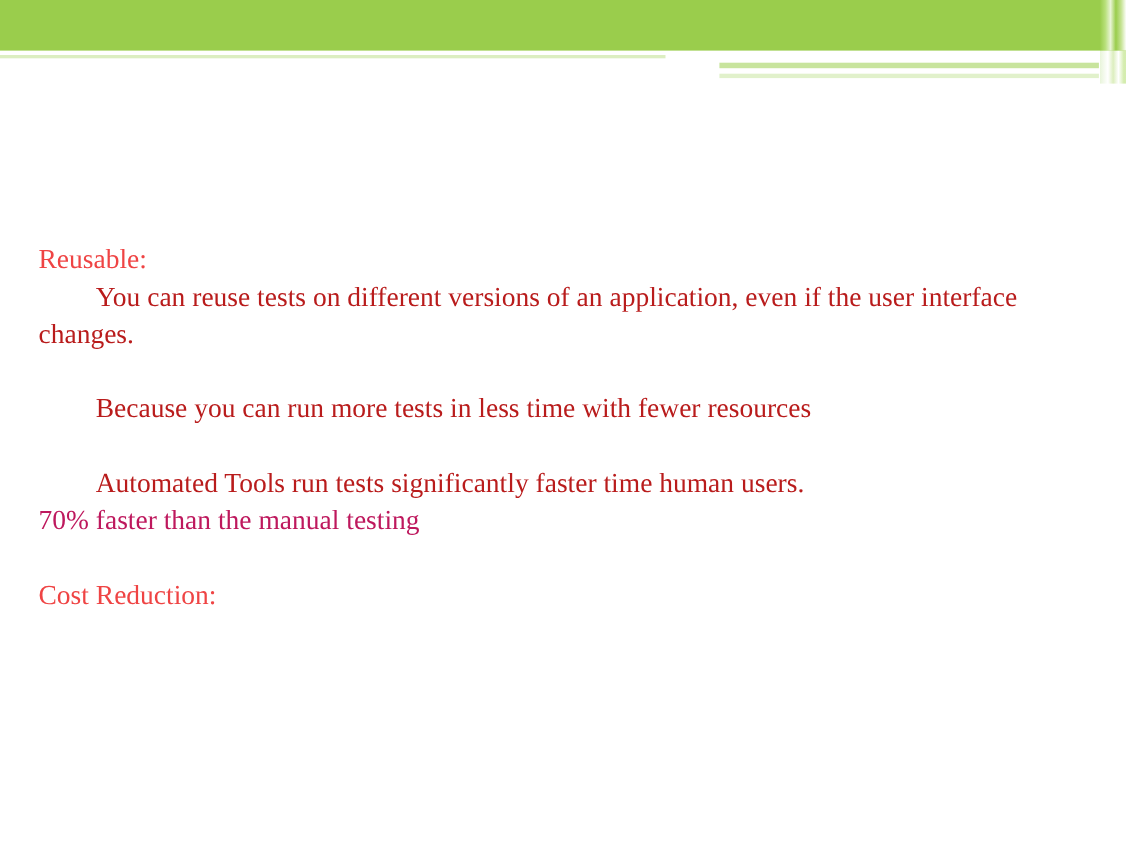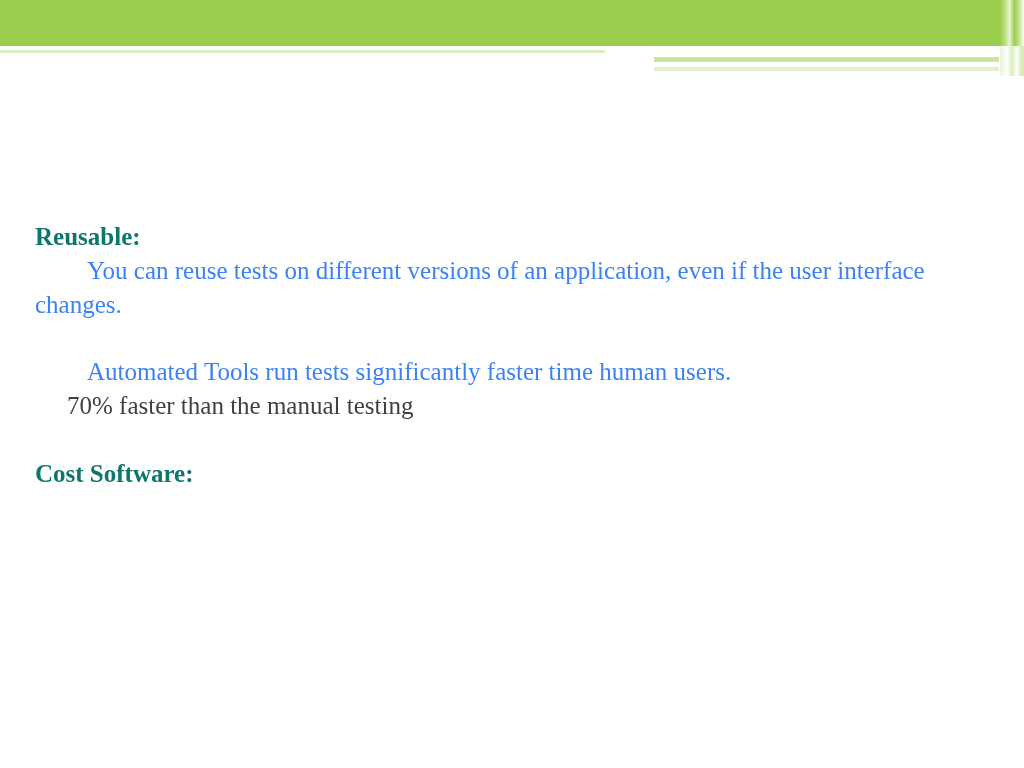--- a/index.html
+++ b/index.html
@@ -69,57 +69,57 @@
     left: 35px;
     right: 40px;
     font-size: 25px;
     line-height: 1.35;
     color: #1a1a1a;
   }
   .section {
     margin-bottom: 34px;
   }
   .heading {
-    font-weight: bold;
-    color: #0f766e;
+    font-weight: normal;
+    color: #ef4444;
   }
   .body-text {
-    color: #3b82f6;
+    color: #b91c1c;
   }
   .indent {
     display: inline-block;
     width: 52px;
   }
   .faded {
-    color: #404040;
-    margin-left: 32px;
+    color: #be185d;
   }
 </style>
 </head>
 <body>
 
 <div class="header-band"></div>
 <div class="header-accent-right"></div>
 <div class="underline-left"></div>
 <div class="underline-right-1"></div>
 <div class="underline-right-2"></div>
 <div class="right-edge-stripe"></div>
 
 <div class="content">
 
   <div class="section">
     <div class="heading">Reusable:</div>
     <div class="body-text"><span class="indent"></span><span>You can reuse tests on different versions of an application, even if the user interface changes.</span></div>
   </div>
 
   <div class="section">
+    <div class="body-text"><span class="indent"></span><span>Because you can run more tests in less time with fewer resources</span></div>
   </div>
 
   <div class="section">
     <div class="body-text"><span class="indent"></span><span>Automated Tools run tests significantly faster time human users.</span></div>
     <div class="faded">70% faster than the manual testing</div>
   </div>
 
   <div class="section">
-    <div class="heading">Cost Software:</div>
+    <div class="heading">Cost Reduction:</div>
   </div>
 
 </div>
 
 </body></html>

